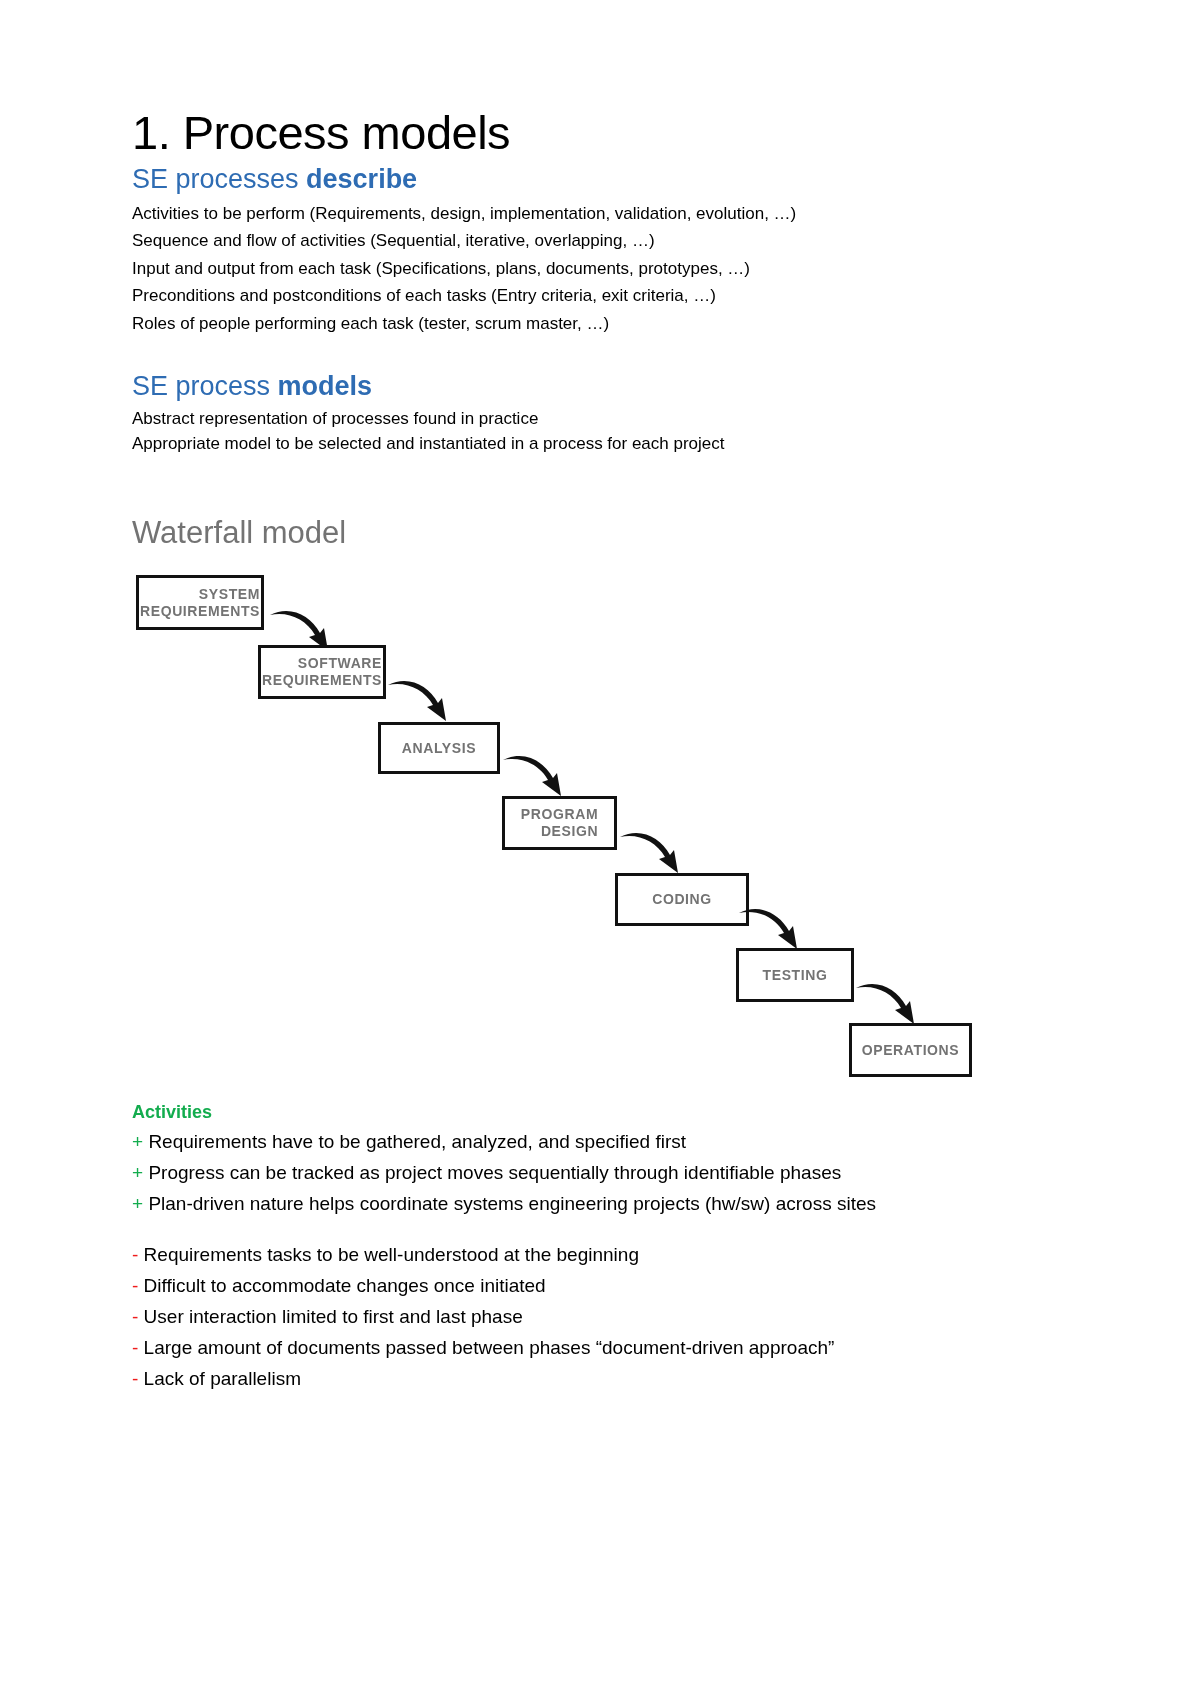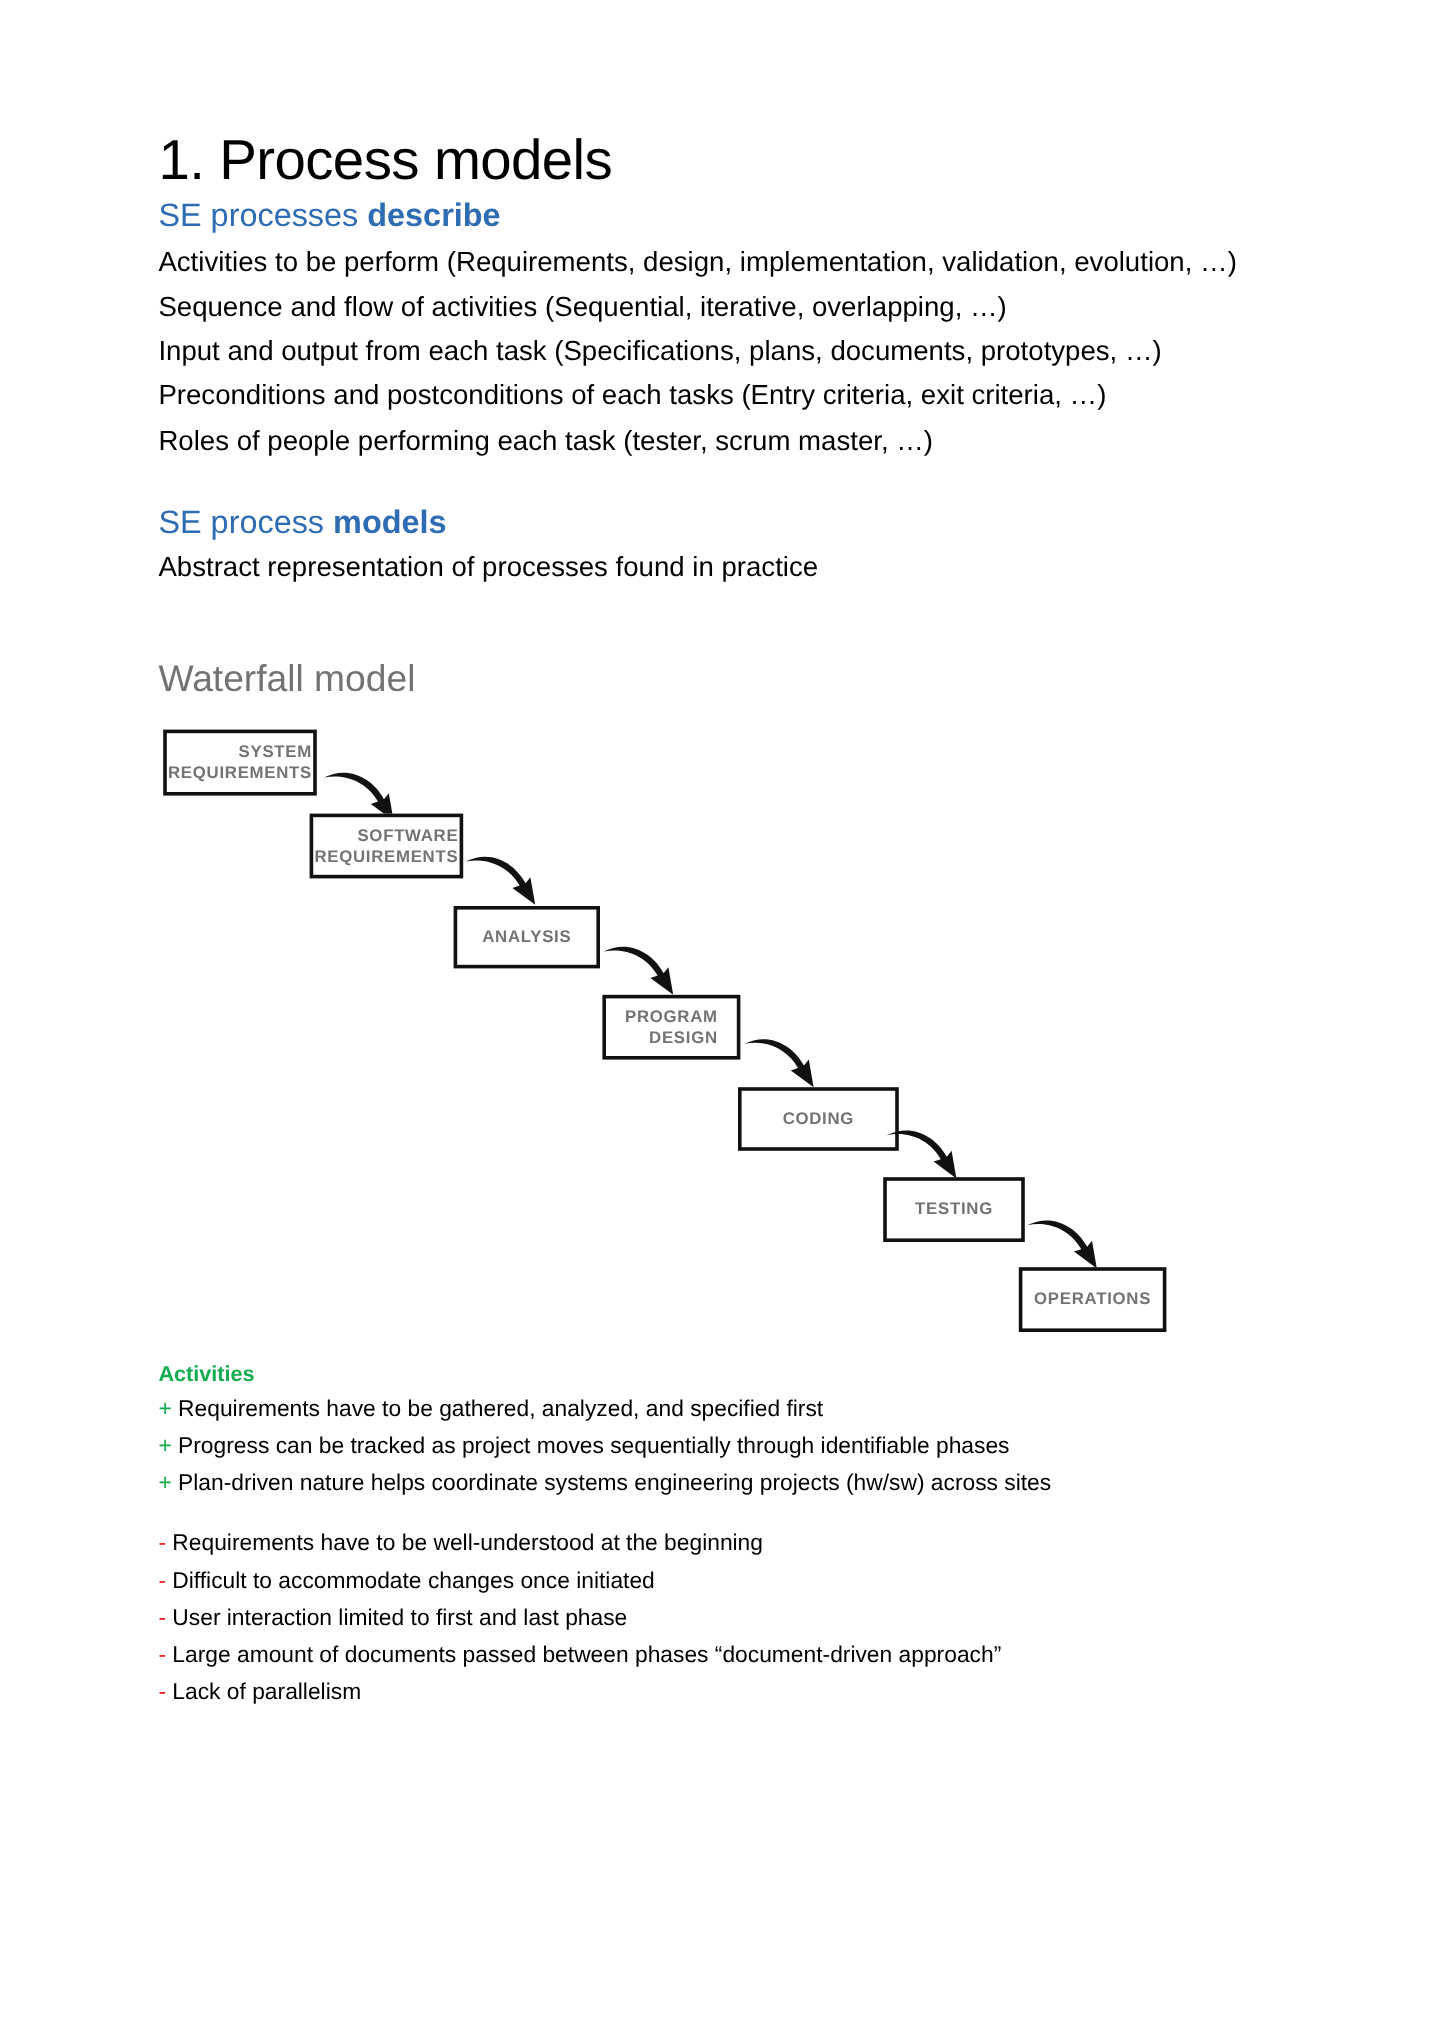--- a/index.html
+++ b/index.html
@@ -51,21 +51,21 @@
 
   .h1-blue {
     font-size: 31px;
     color: #737373;
     font-weight: 400;
     margin: 0;
     white-space: nowrap;
   }
 
   .body-line {
-    font-size: 23px;
+    font-size: 17px;
     line-height: 1.62;
     color: #000000;
     white-space: nowrap;
   }
   .tight { line-height: 1.47; }
 
   .gap-sm { height: 20px; }
   .gap-md { height: 34px; }
   .gap-lg { height: 58px; }
 
@@ -135,20 +135,21 @@
     <div class="body-line">Input and output from each task (Specifications, plans, documents, prototypes, …)</div>
     <div class="body-line">Preconditions and postconditions of each tasks (Entry criteria, exit criteria, …)</div>
     <div class="body-line">Roles of people performing each task (tester, scrum master, …)</div>
 
     <div class="gap-md"></div>
 
     <div class="h2">
       <span>SE process </span><span class="strong">models</span>
     </div>
     <div class="body-line tight">Abstract representation of processes found in practice</div>
+    <div class="body-line tight">Appropriate model to be selected and instantiated in a process for each project</div>
 
     <div class="gap-lg"></div>
 
     <div class="h1-blue">Waterfall model</div>
 
     <div class="diagram">
 
       <div class="wf-box" style="left:4px; top:18px; width:128px; height:55px;">
         <div>
           <span>SYSTEM</span>
@@ -231,21 +232,21 @@
     </div>
     <div class="bullet-line">
       <span class="mark-plus">+</span>
       <span>Plan-driven nature helps coordinate systems engineering projects (hw/sw) across sites</span>
     </div>
 
     <div class="gap-sm"></div>
 
     <div class="bullet-line">
       <span class="mark-minus">-</span>
-      <span>Requirements have to be well-understood at the beginning</span>
+      <span>Requirements tasks to be well-understood at the beginning</span>
     </div>
     <div class="bullet-line">
       <span class="mark-minus">-</span>
       <span>Difficult to accommodate changes once initiated</span>
     </div>
     <div class="bullet-line">
       <span class="mark-minus">-</span>
       <span>User interaction limited to first and last phase</span>
     </div>
     <div class="bullet-line">

